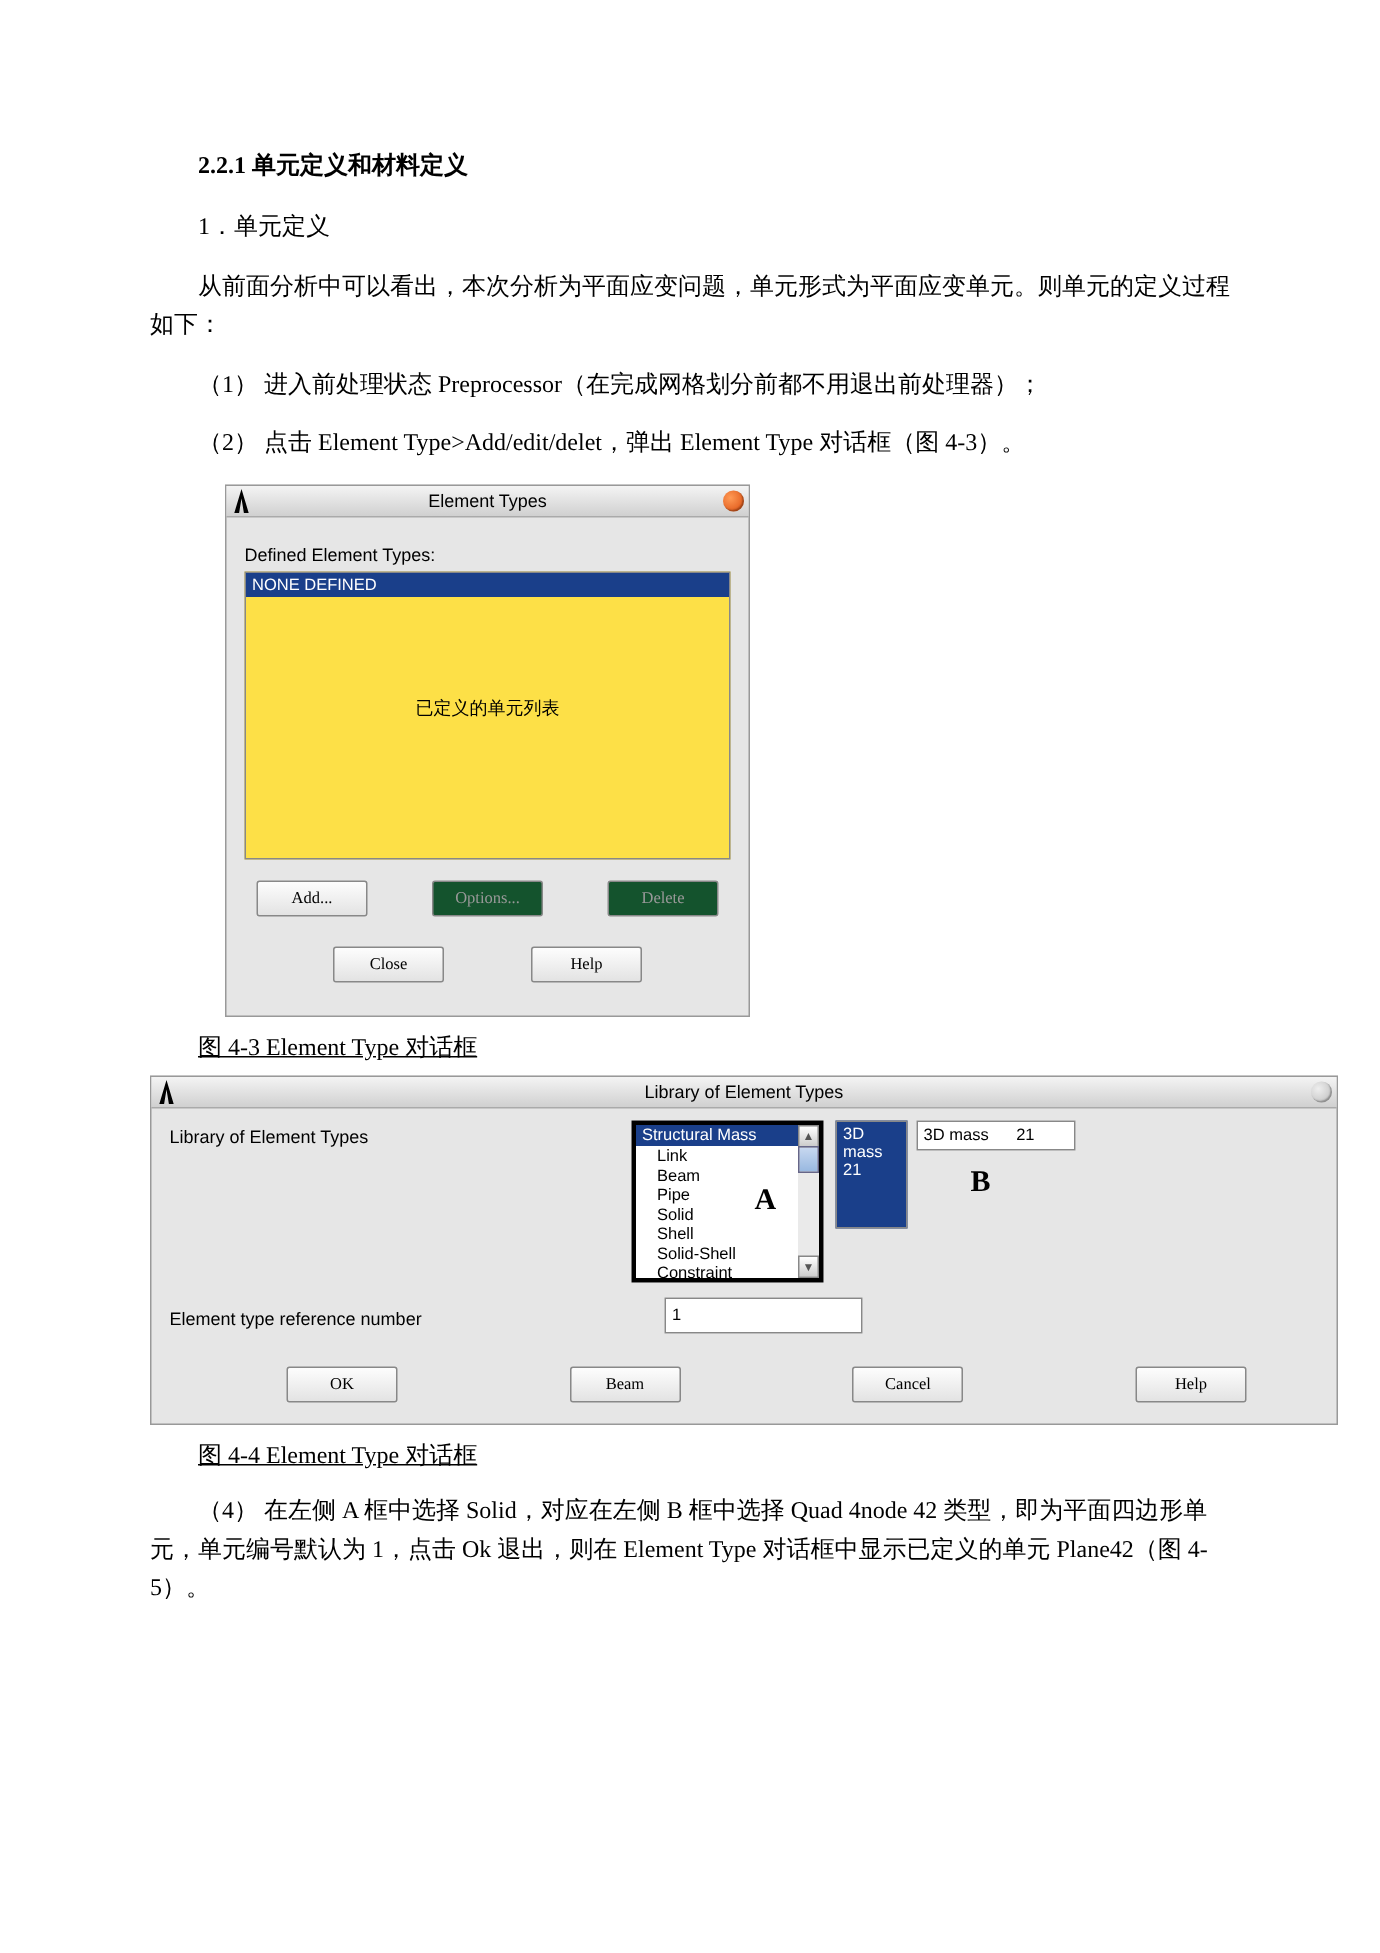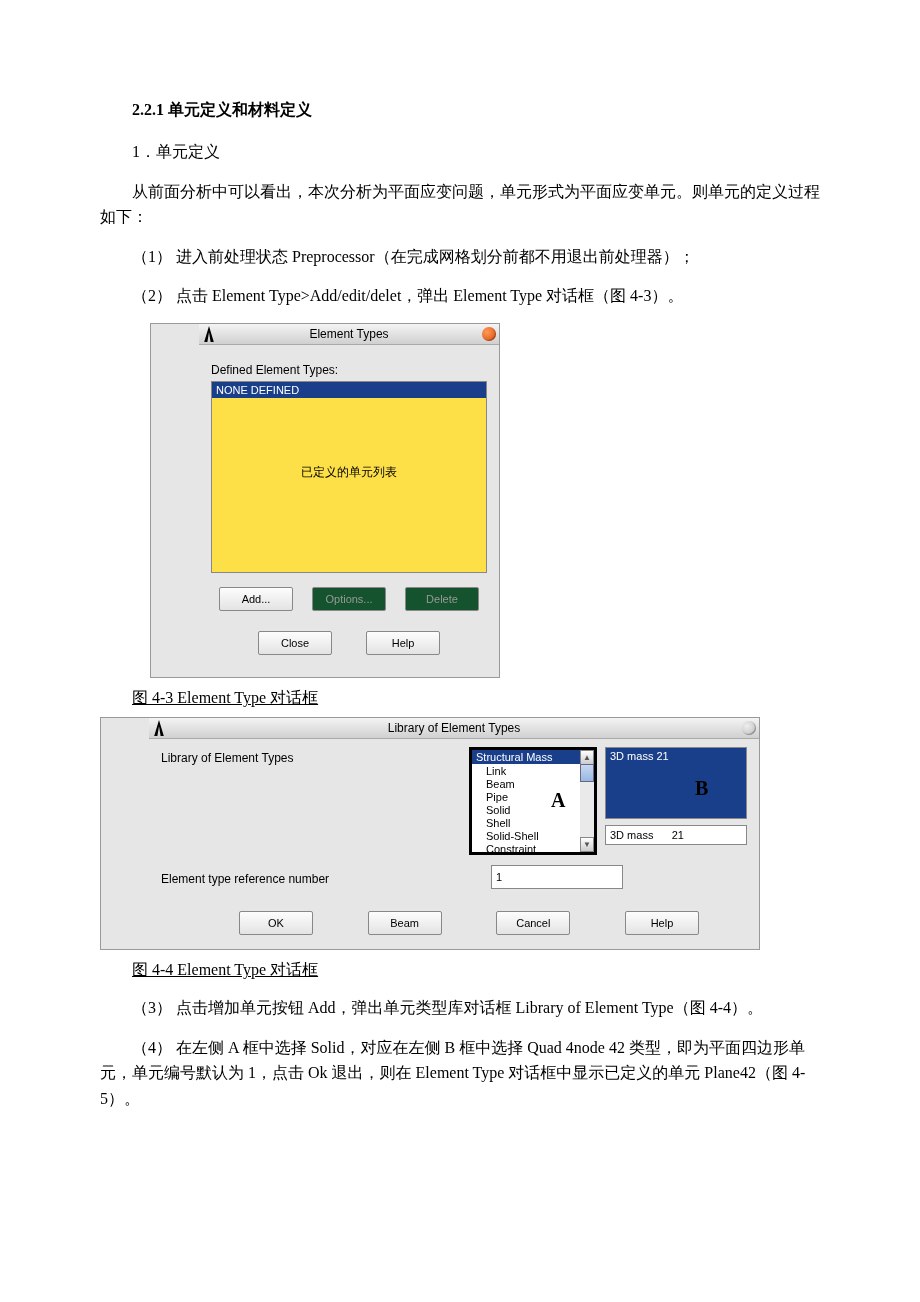--- a/index.html
+++ b/index.html
@@ -28,21 +28,20 @@
     margin: 10px 0 8px 0;
     text-indent: 2em;
     text-decoration: underline;
   }
   .dialog {
     background: #e6e6e6;
     border: 1px solid #999;
     font-family: "Tahoma", sans-serif;
     font-size: 12px;
     color: #000;
-    padding-left: 48px;
   }
   .titlebar {
     height: 20px;
     background: linear-gradient(to bottom, #f4f4f4, #d0d0d0);
     border-bottom: 1px solid #aaa;
     position: relative;
     display: flex;
     align-items: center;
     justify-content: center;
     font-size: 12px;
@@ -105,21 +104,21 @@
     margin-top: 20px;
     padding: 0 30px 10px 30px;
   }
   .btn {
     min-width: 72px;
     height: 22px;
     background: linear-gradient(to bottom, #fdfdfd, #e3e3e3);
     border: 1px solid #888;
     border-radius: 2px;
     font-size: 11px;
-    font-family: Liberation Sans, sans-serif;
+    font-family: Liberation Serif, serif;
     display: inline-flex;
     align-items: center;
     justify-content: center;
     cursor: pointer;
     text-align: center;
   }
   .btn.disabled {
     color: #999;
     background: #14532d;
     cursor: default;
@@ -132,21 +131,21 @@
     letter-spacing: 1px;
     pointer-events: none;
   }
   .fig1-wrap {
     position: relative;
     margin-left: 50px;
     width: 350px;
   }
   .fig2-wrap {
     margin-left: 0;
-    width: 660px;
+    width: 792px;
   }
   .fig2-row1 {
     display: flex;
     align-items: flex-start;
     padding: 8px 12px 4px 12px;
     gap: 8px;
   }
   .left-label {
     flex: 0 0 300px;
     padding-top: 4px;
@@ -188,21 +187,21 @@
     position: absolute;
     top: 14px;
     left: 0; right: 0;
     height: 16px;
     background: linear-gradient(to bottom, #c8d8f0, #98b8e0);
     border: 1px solid #668;
   }
   .b-box {
     width: 160px;
     display: flex;
-    flex-direction: column;
+    flex-direction: row;
     gap: 6px;
   }
   .b-top {
     background: #1a3f8a;
     color: #fff;
     border: 1px solid #888;
     height: 66px;
     font-size: 11px;
     position: relative;
     padding: 2px 4px;
@@ -329,15 +328,14 @@
       <div class="fig2-btnrow">
         <span class="btn">OK</span>
         <span class="btn">Beam</span>
         <span class="btn">Cancel</span>
         <span class="btn">Help</span>
       </div>
     </div>
   </div>
 
   <div class="caption">图 4-4 Element Type 对话框</div>
-  <div class="para">（3） 点击增加单元按钮 Add，弹出单元类型库对话框 Library of Element Type（图 4-4）。</div>
   <div class="para">（4） 在左侧 A 框中选择 Solid，对应在左侧 B 框中选择 Quad 4node 42 类型，即为平面四边形单元，单元编号默认为 1，点击 Ok 退出，则在 Element Type 对话框中显示已定义的单元 Plane42（图 4-5）。</div>
 </div>
 
 </body></html>

